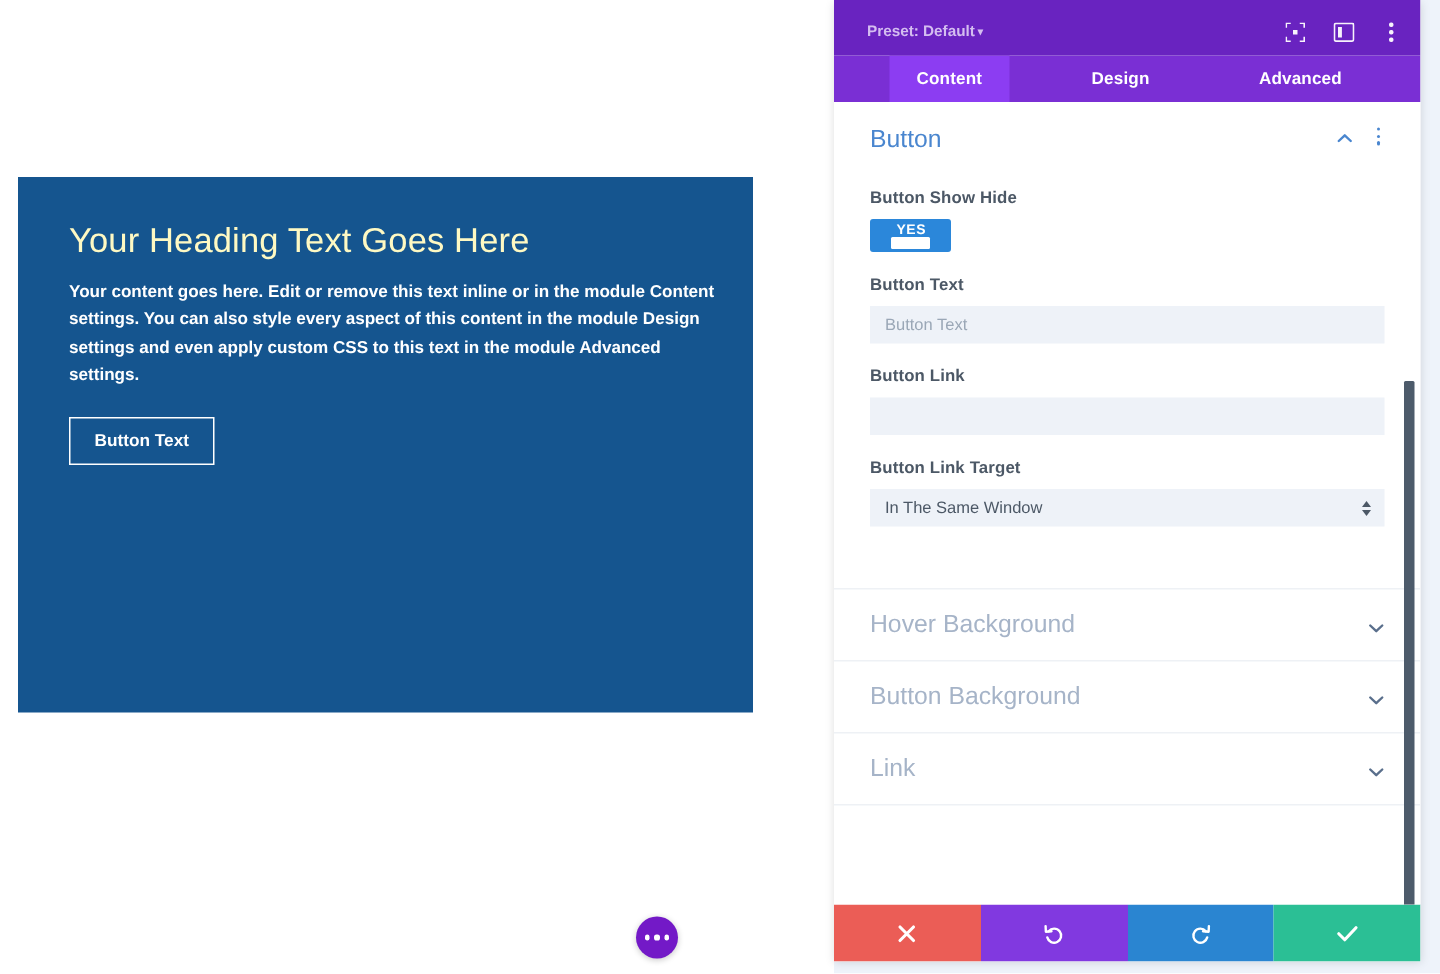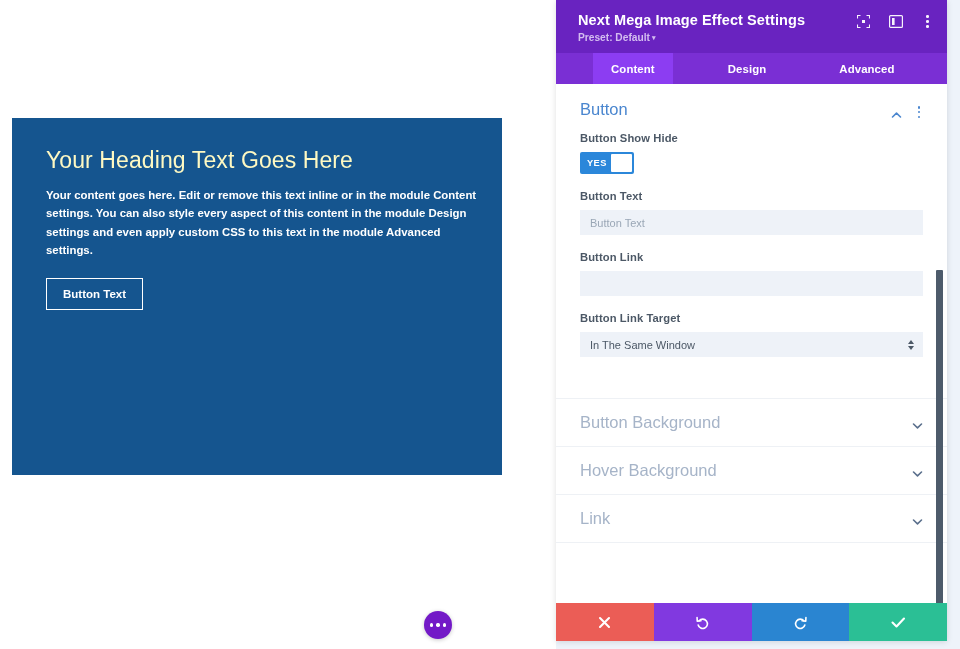--- a/index.html
+++ b/index.html
@@ -107,22 +107,22 @@
   .tab.active { background: #8c3df2; }
 
   
   #panel-body {
     flex: 1 1 auto; position: relative; overflow: hidden; background:#fff;
   }
   #scroll-inner { padding: 0; }
 
   .open-section { padding: 16px 24px 24px 24px; border-bottom: 1px solid #eef1f5; }
   .open-section-head {
-    display:flex; align-items:flex-end; justify-content:space-between;
-    margin-bottom: 13px;
+    display:flex; align-items:flex-start; justify-content:space-between;
+    margin-bottom: 23px;
   }
   .open-section-title {
     color: #4a86cf; font-size: 16.5px; font-weight: 400;
   }
   .open-section-tools { display:flex; align-items:center; gap: 13px; }
   .chev-up { width:11px; height:11px; cursor:pointer; }
   .vdots-blue { display:flex; flex-direction:column; gap:2.3px; align-items:center; cursor:pointer; padding:1px 3px;}
   .vdots-blue i { width:2.4px; height:2.4px; border-radius:50%; background:#4a86cf; display:block; }
 
   .field { margin-bottom: 16px; }
@@ -149,20 +149,21 @@
     display:flex; flex-direction:column; gap:2px; align-items:center;
   }
   .select-arrows .up { width:0;height:0;border-left:3.4px solid transparent;border-right:3.4px solid transparent;border-bottom:4px solid #4c5866;}
   .select-arrows .dn { width:0;height:0;border-left:3.4px solid transparent;border-right:3.4px solid transparent;border-top:4px solid #4c5866;}
 
   
   .toggle {
     width: 54px; height: 22px; background: #2b87da; border-radius: 2px;
     display:flex; align-items:center; cursor: pointer; padding: 2px;
     position: relative;
+    flex-direction: column;
   }
   .toggle .txt {
     color:#ffffff; font-size: 9.3px; font-weight: 700; letter-spacing:.4px;
     padding-left: 5px; padding-right: 4px;
   }
   .toggle .knob {
     width: 26px; height: 18px; background: #ffffff; border-radius: 1px;
   }
 
   
@@ -211,21 +212,20 @@
           <i></i>
           <i></i>
       </span>
     </div>
   </div>
 
   <div id="panel-outer">
     <div id="panel">
 
       <div id="panel-header">
-        <div id="panel-title">Next Mega Image Effect Settings</div>
         <div id="panel-preset">
           <span>Preset: Default</span><span class="caret">▾</span>
         </div>
 
         <div id="header-icons">
           <span class="hicon">
             <svg width="13" height="13" viewBox="0 0 13 13">
               <path d="M0.5,3.5 L0.5,0.5 L3.5,0.5 M9.5,0.5 L12.5,0.5 L12.5,3.5 M12.5,9.5 L12.5,12.5 L9.5,12.5 M3.5,12.5 L0.5,12.5 L0.5,9.5" fill="none" stroke="#ffffff" stroke-width="1.1"></path>
               <rect x="5" y="5" width="3" height="3" fill="#ffffff"></rect>
             </svg>
@@ -296,30 +296,30 @@
                 </div>
                 <span class="select-arrows">
                   <span class="up"></span>
                     <span class="dn"></span>
                 </span>
               </div>
             </div>
           </div>
 
           <div class="closed-section">
-            <span class="closed-section-title">Button Background</span>
+            <span class="closed-section-title">Hover Background</span>
             <span class="chev-down">
               <svg width="11" height="11" viewBox="0 0 11 11">
                   <path d="M1.5,4 L5.5,7.8 L9.5,4" fill="none" stroke="#5a6f8c" stroke-width="1.6" stroke-linecap="round" stroke-linejoin="round"></path>
                 </svg>
             </span>
           </div>
 
           <div class="closed-section">
-            <span class="closed-section-title">Hover Background</span>
+            <span class="closed-section-title">Button Background</span>
             <span class="chev-down">
               <svg width="11" height="11" viewBox="0 0 11 11">
                   <path d="M1.5,4 L5.5,7.8 L9.5,4" fill="none" stroke="#5a6f8c" stroke-width="1.6" stroke-linecap="round" stroke-linejoin="round"></path>
                 </svg>
             </span>
           </div>
 
           <div class="closed-section">
             <span class="closed-section-title">Link</span>
             <span class="chev-down">

